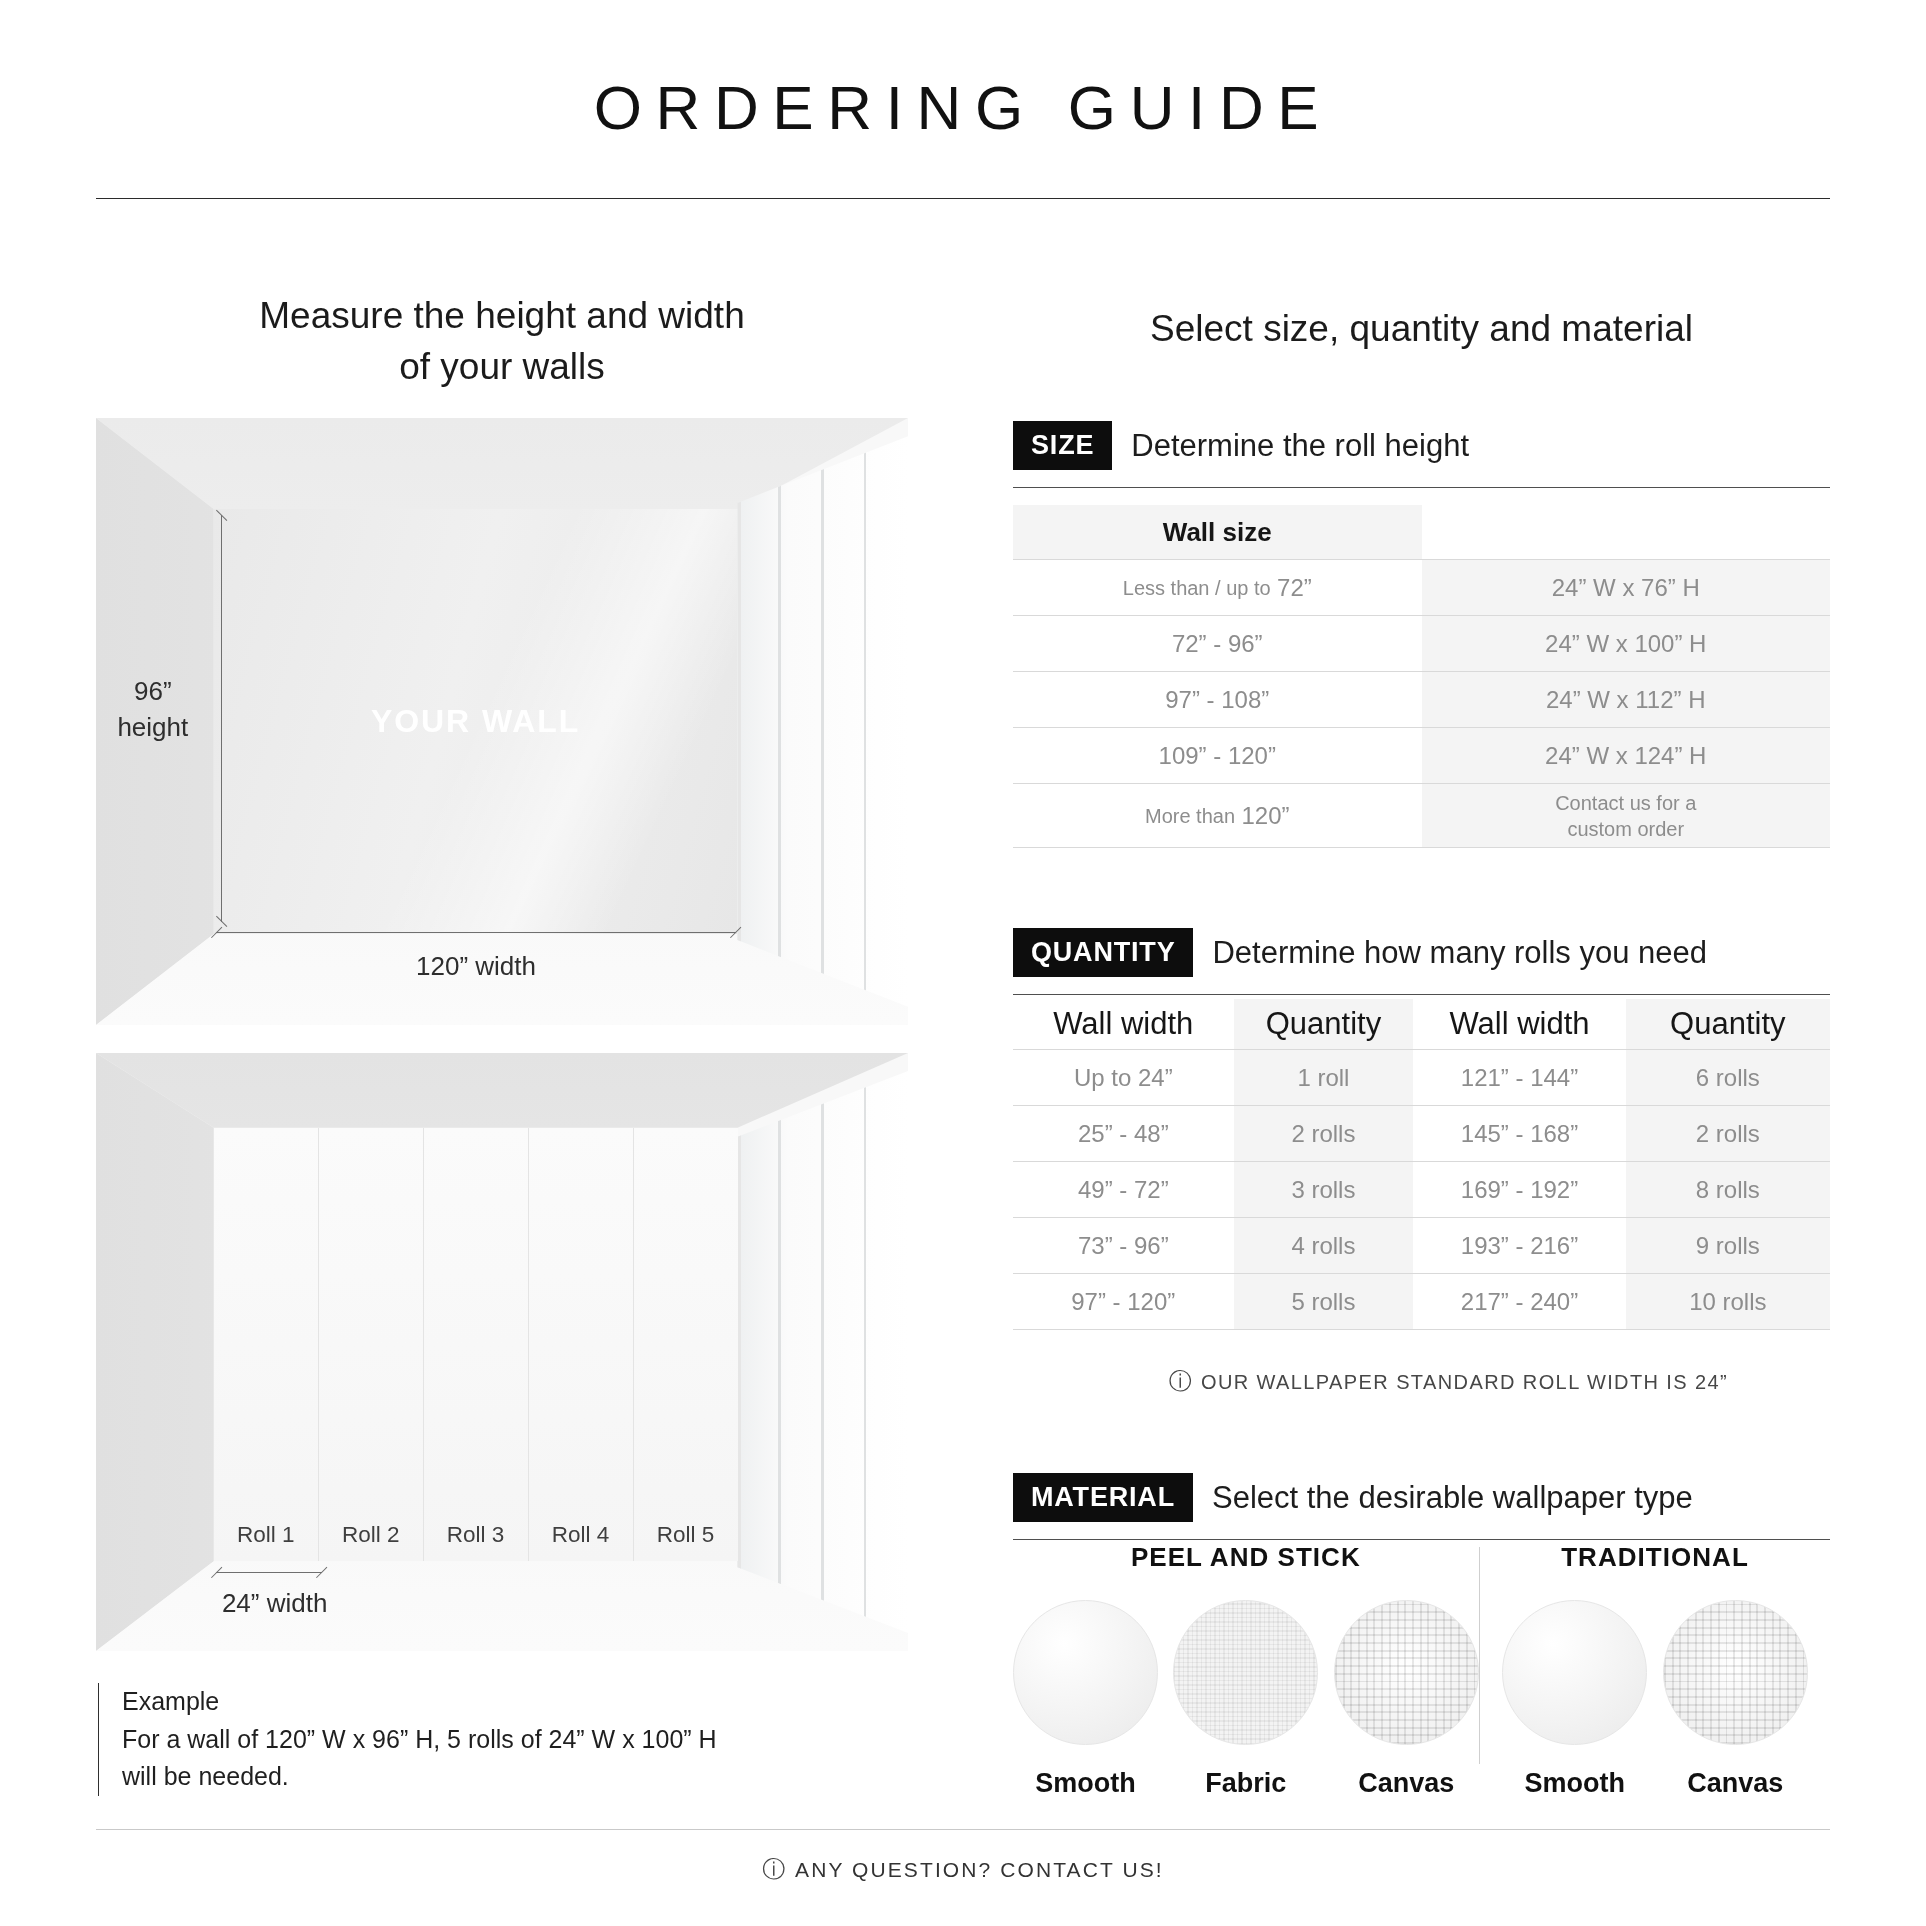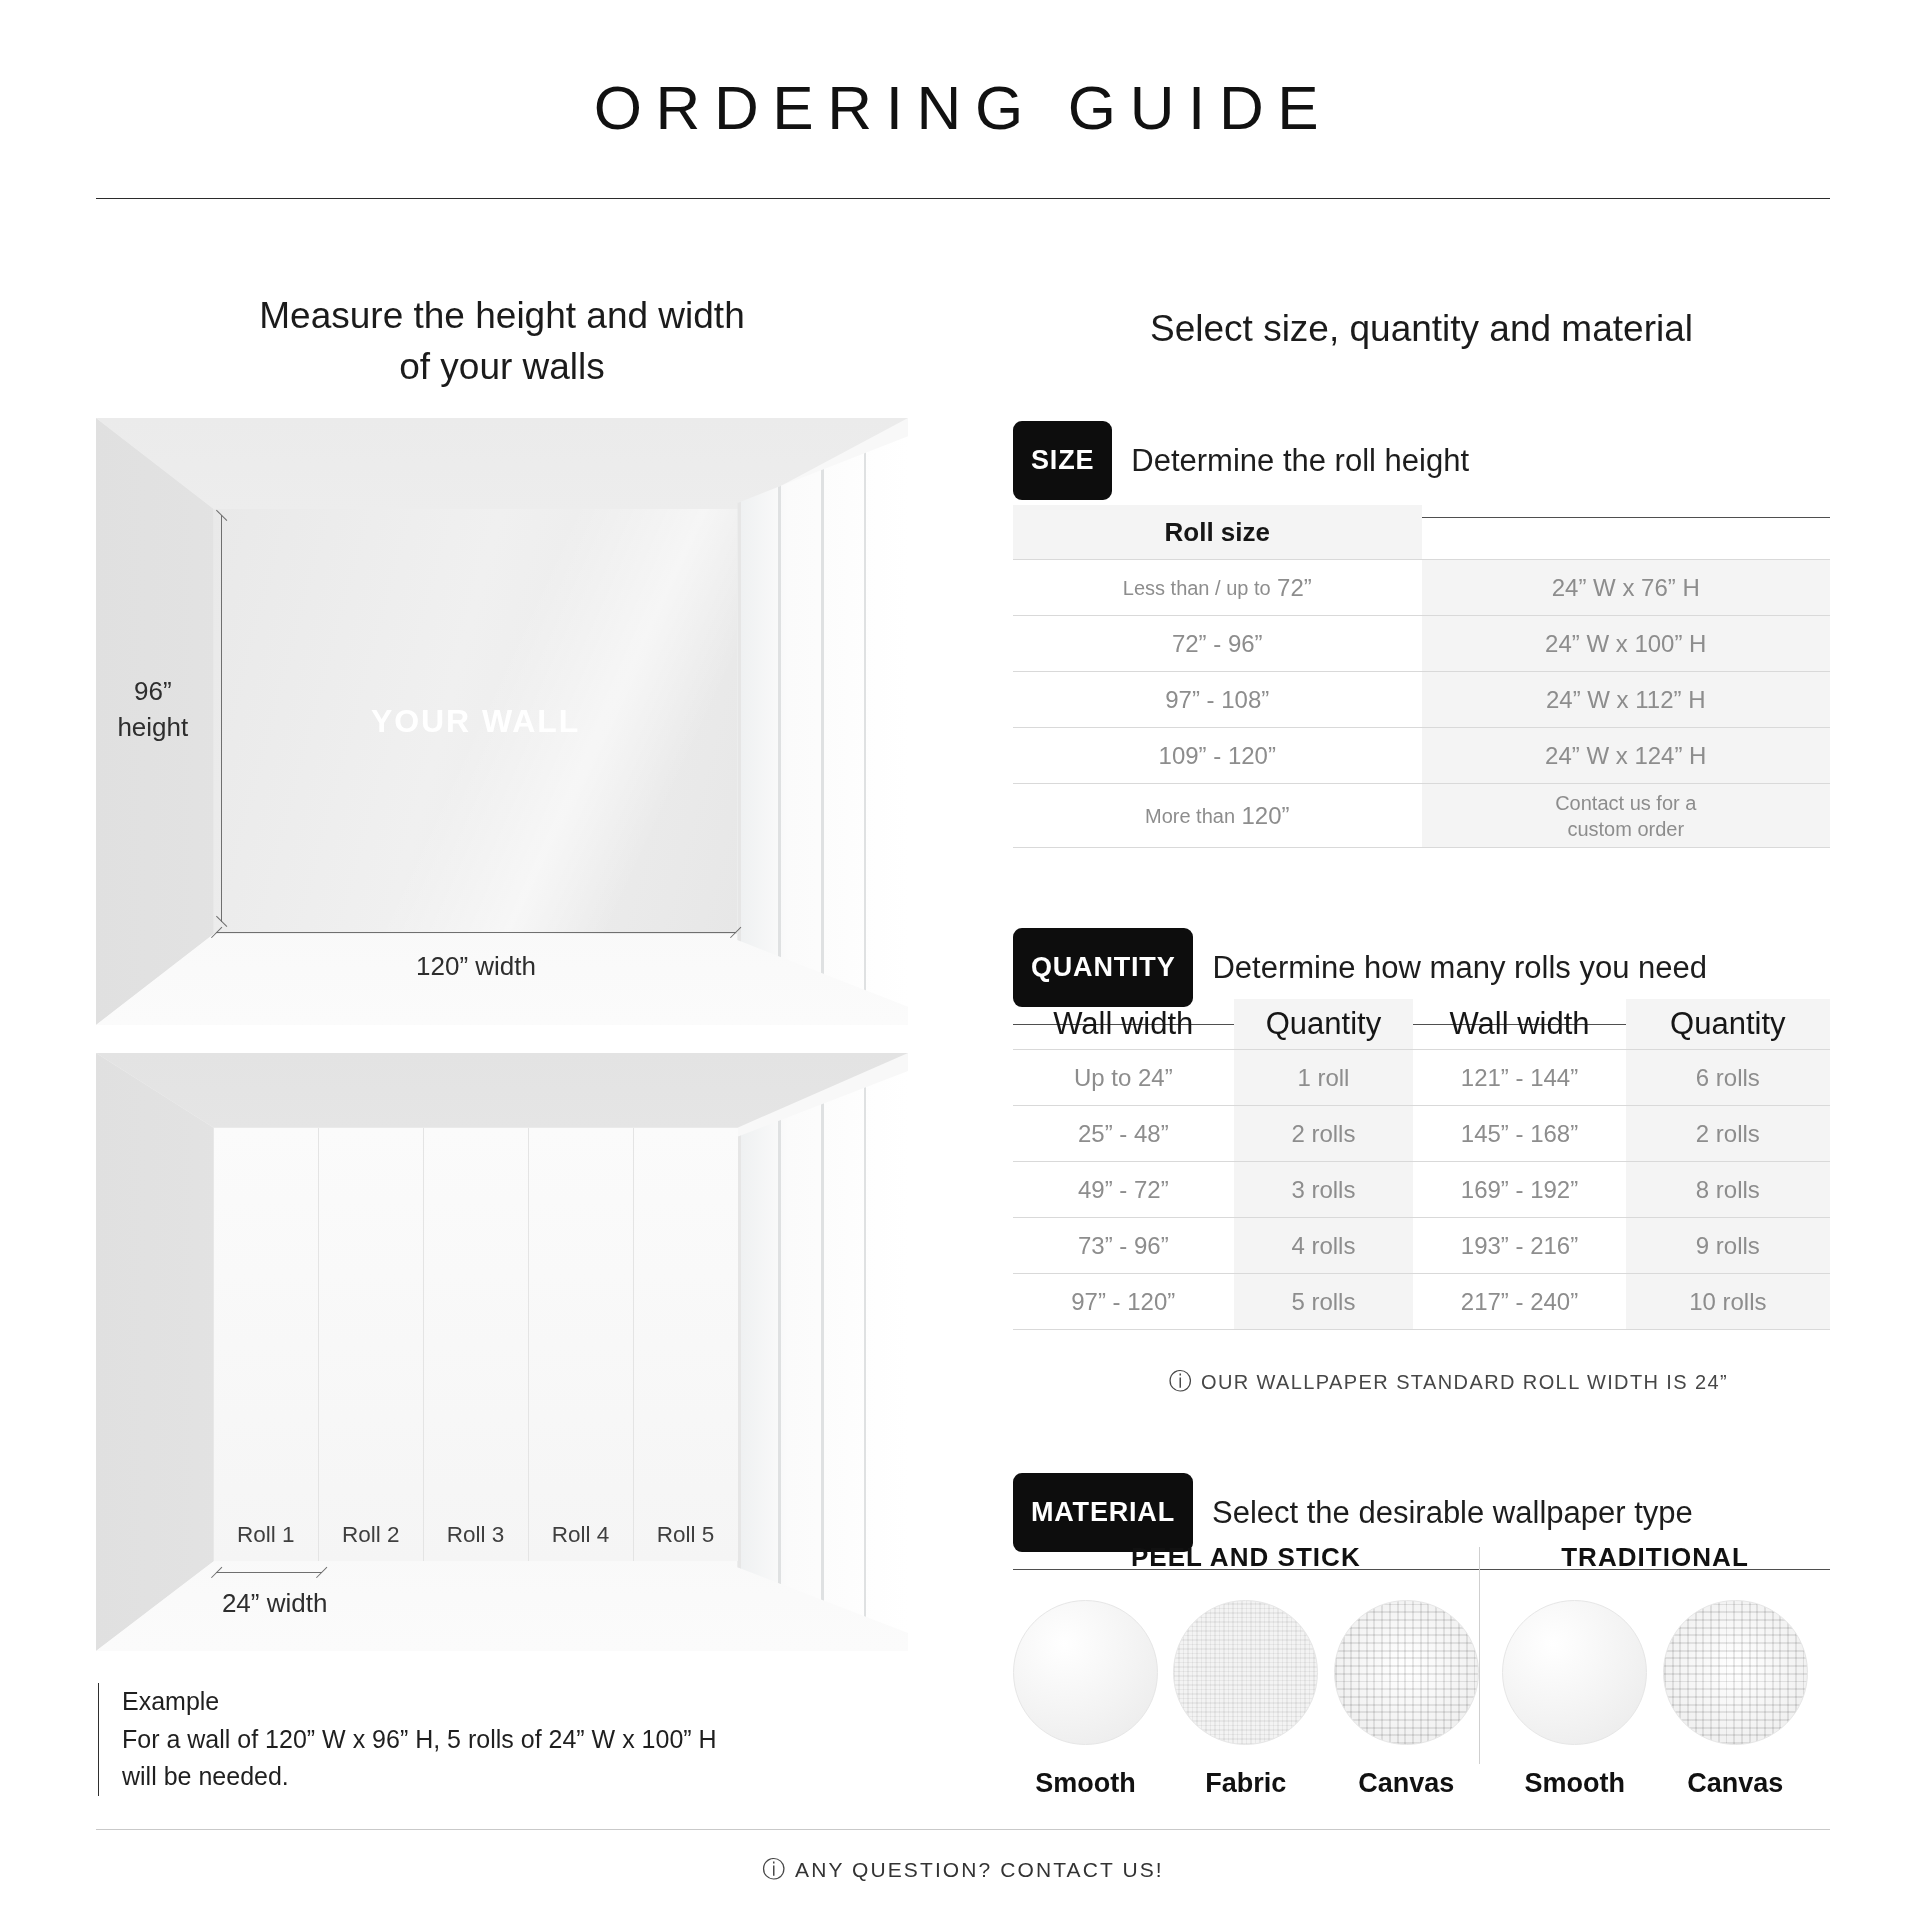--- a/index.html
+++ b/index.html
@@ -79,21 +79,21 @@
   
   .example { top:1683px; left:98px; width:738px; border-left:1.9px solid #2f2f2f;
     padding-left:23px; font-size:25px; line-height:1.5; color:#1f1f1f; }
 
   
   .section-head { left:1013px; width:817px; border-bottom:1.3px solid #4f4f4f;
     padding-bottom:16.7px; display:flex; align-items:center; gap:19px; }
   .size-head { top:421px; }
   .quantity-head { top:928px; }
   .material-head { top:1473px; }
-  .badge { background:#0d0d0d; color:#ffffff; font-weight:700; font-size:27px; letter-spacing:0.03em; padding:24px 18px;border-radius:9px; }
+  .badge { background:#0d0d0d; color:#ffffff; font-weight:700; font-size:27px; letter-spacing:0.03em; padding:9px 18px; }
   .section-sub { font-size:31px; color:#1d1d1d; }
 
   
   .size-table { top:505px; left:1013px; width:817px; border-bottom:0.6px solid #d9d9d9; }
   .srow { display:flex; }
   .srow + .srow { border-top:0.6px solid #d9d9d9; }
   .srow .c1 { width:50%; display:flex; align-items:center; justify-content:center; text-align:center; }
   .srow .c2 { width:50%; background:#f4f4f4; display:flex; align-items:center; justify-content:center; text-align:center; }
   .srow.header { height:54px; }
   .srow.header .c1,.srow.header .c2 { font-weight:700; font-size:26px; color:#161616; }
@@ -214,21 +214,21 @@
     <div>will be needed.</div>
   </div>
 
   <div class="abs section-head size-head">
     <span class="badge">SIZE</span>
     <span class="section-sub">Determine the roll height</span>
   </div>
 
   <div class="abs size-table">
     <div class="srow header">
-      <div class="c2">Roll size</div>
+      <div class="c2">Wall size</div>
     </div>
     <div class="srow data">
       <div class="c1">
           <span class="t-small pad">Less than / up to</span>
           <span>72”</span>
         </div>
       <div class="c2">24” W x 76” H</div>
     </div>
     <div class="srow data">
       <div class="c1">72” - 96”</div>

